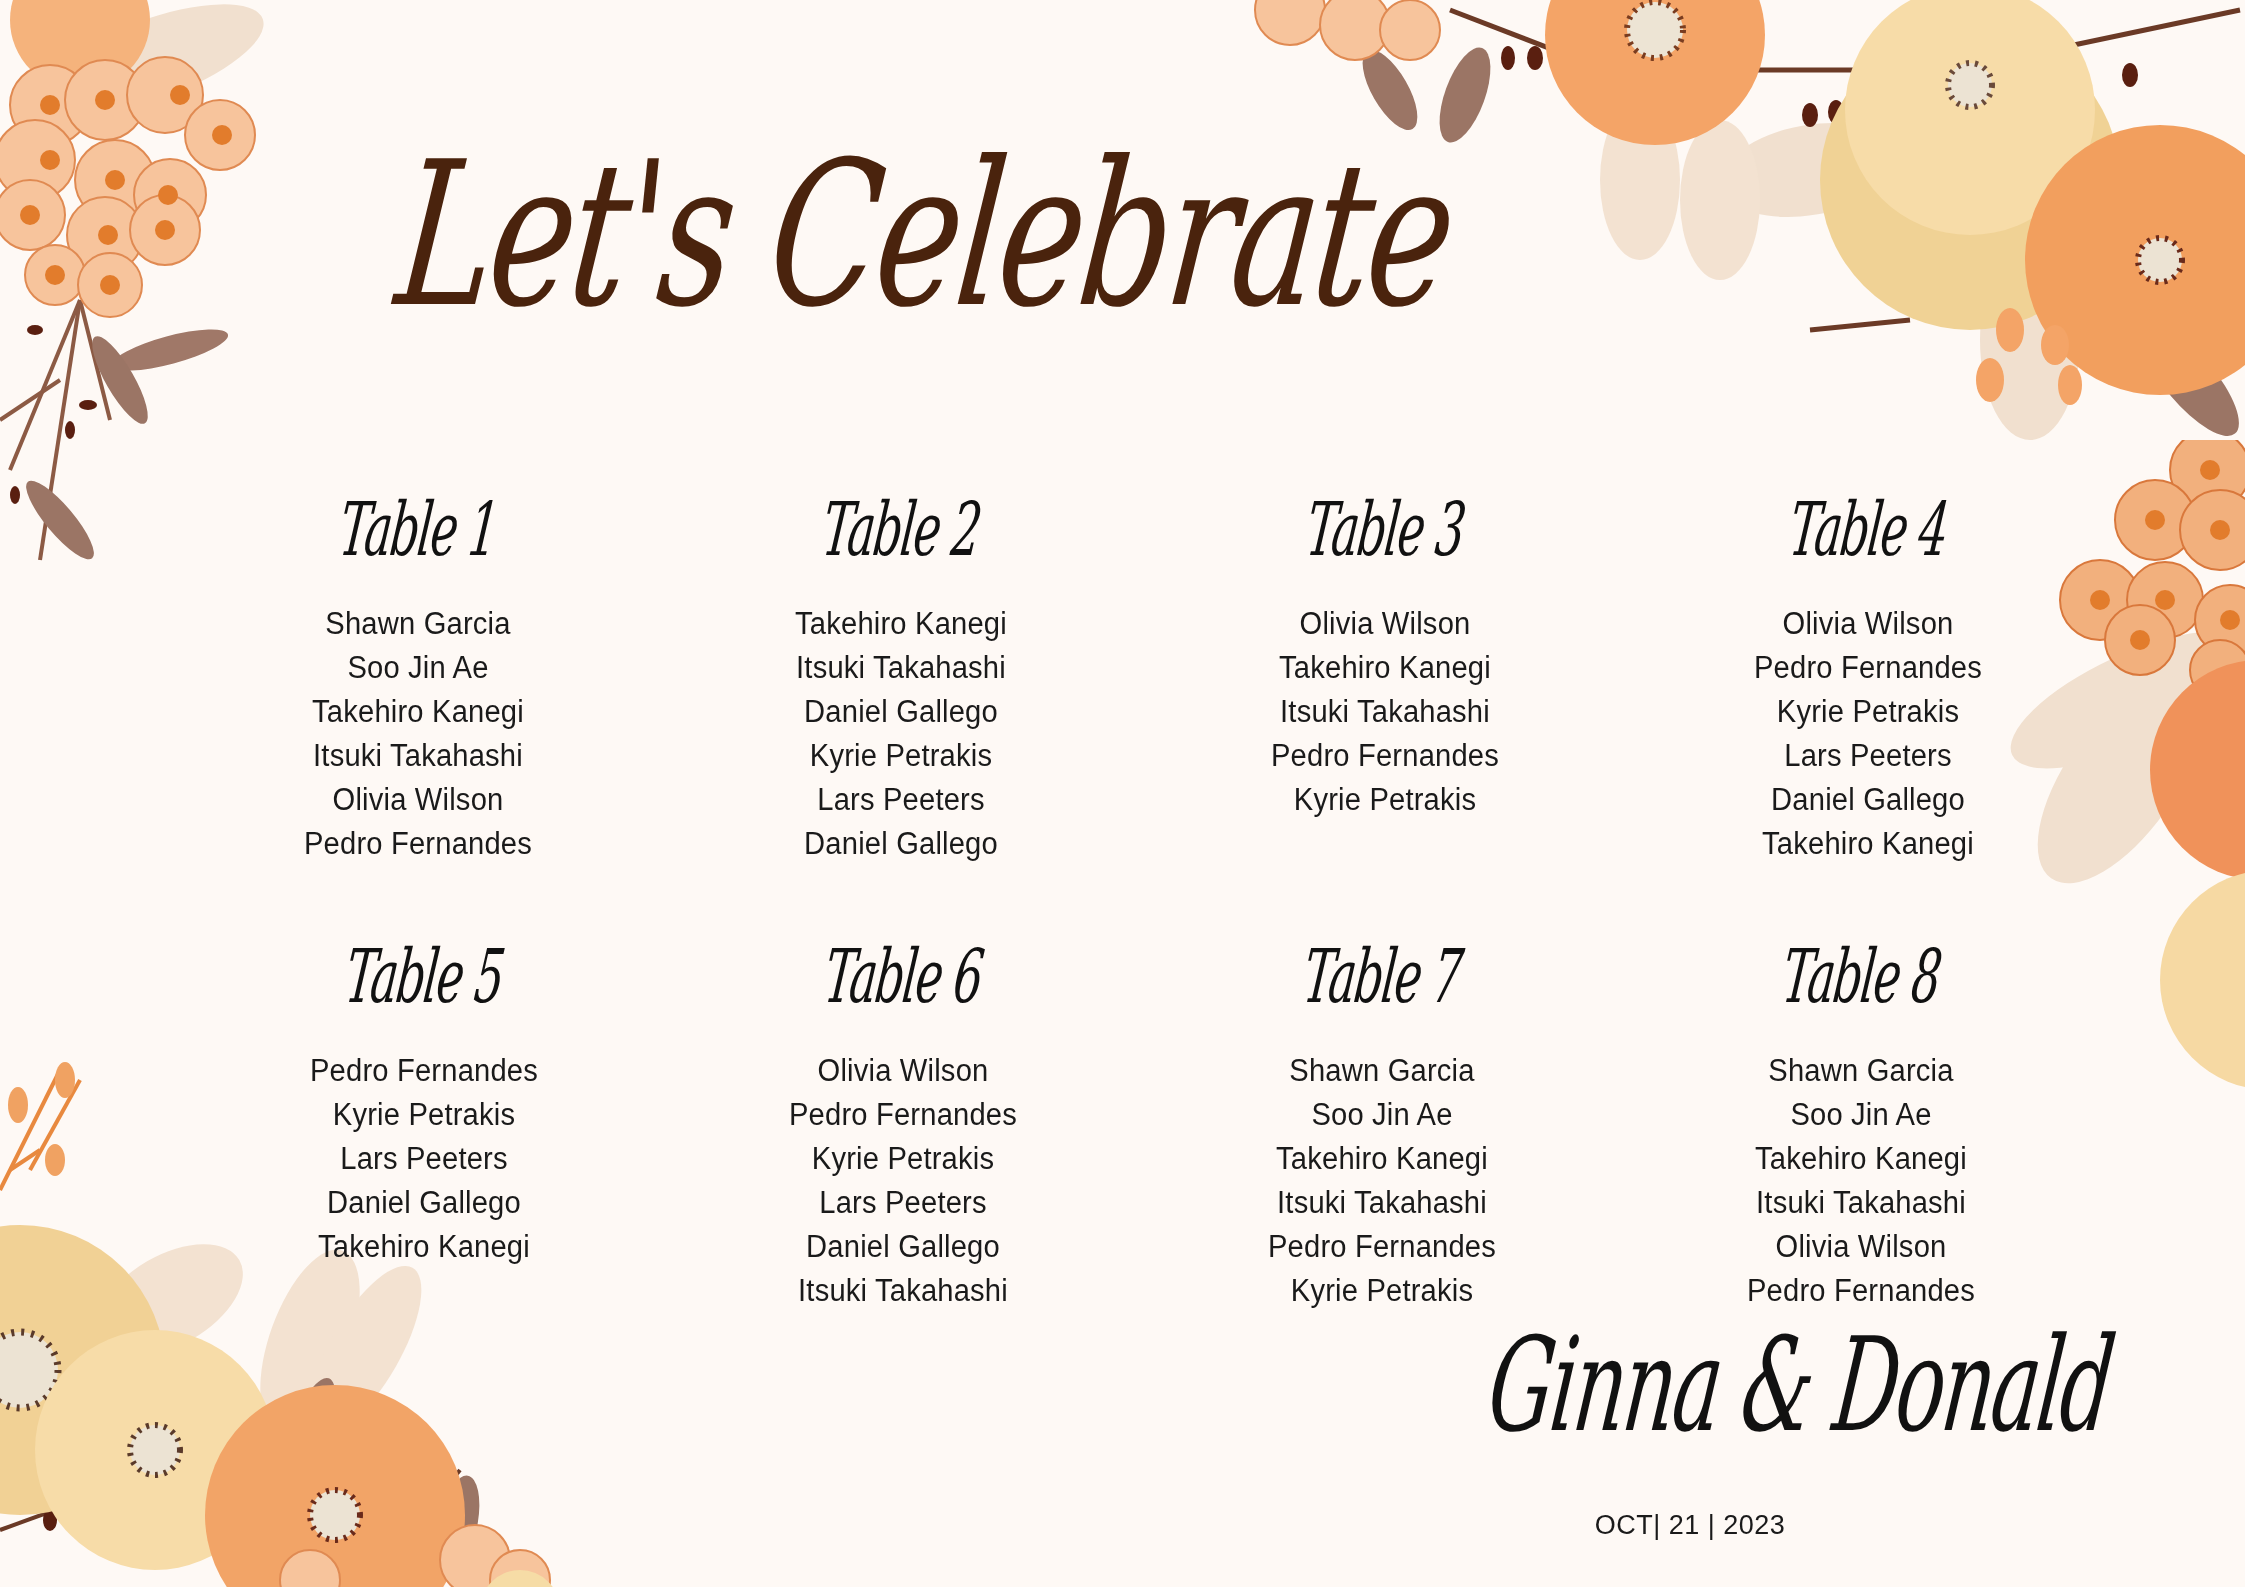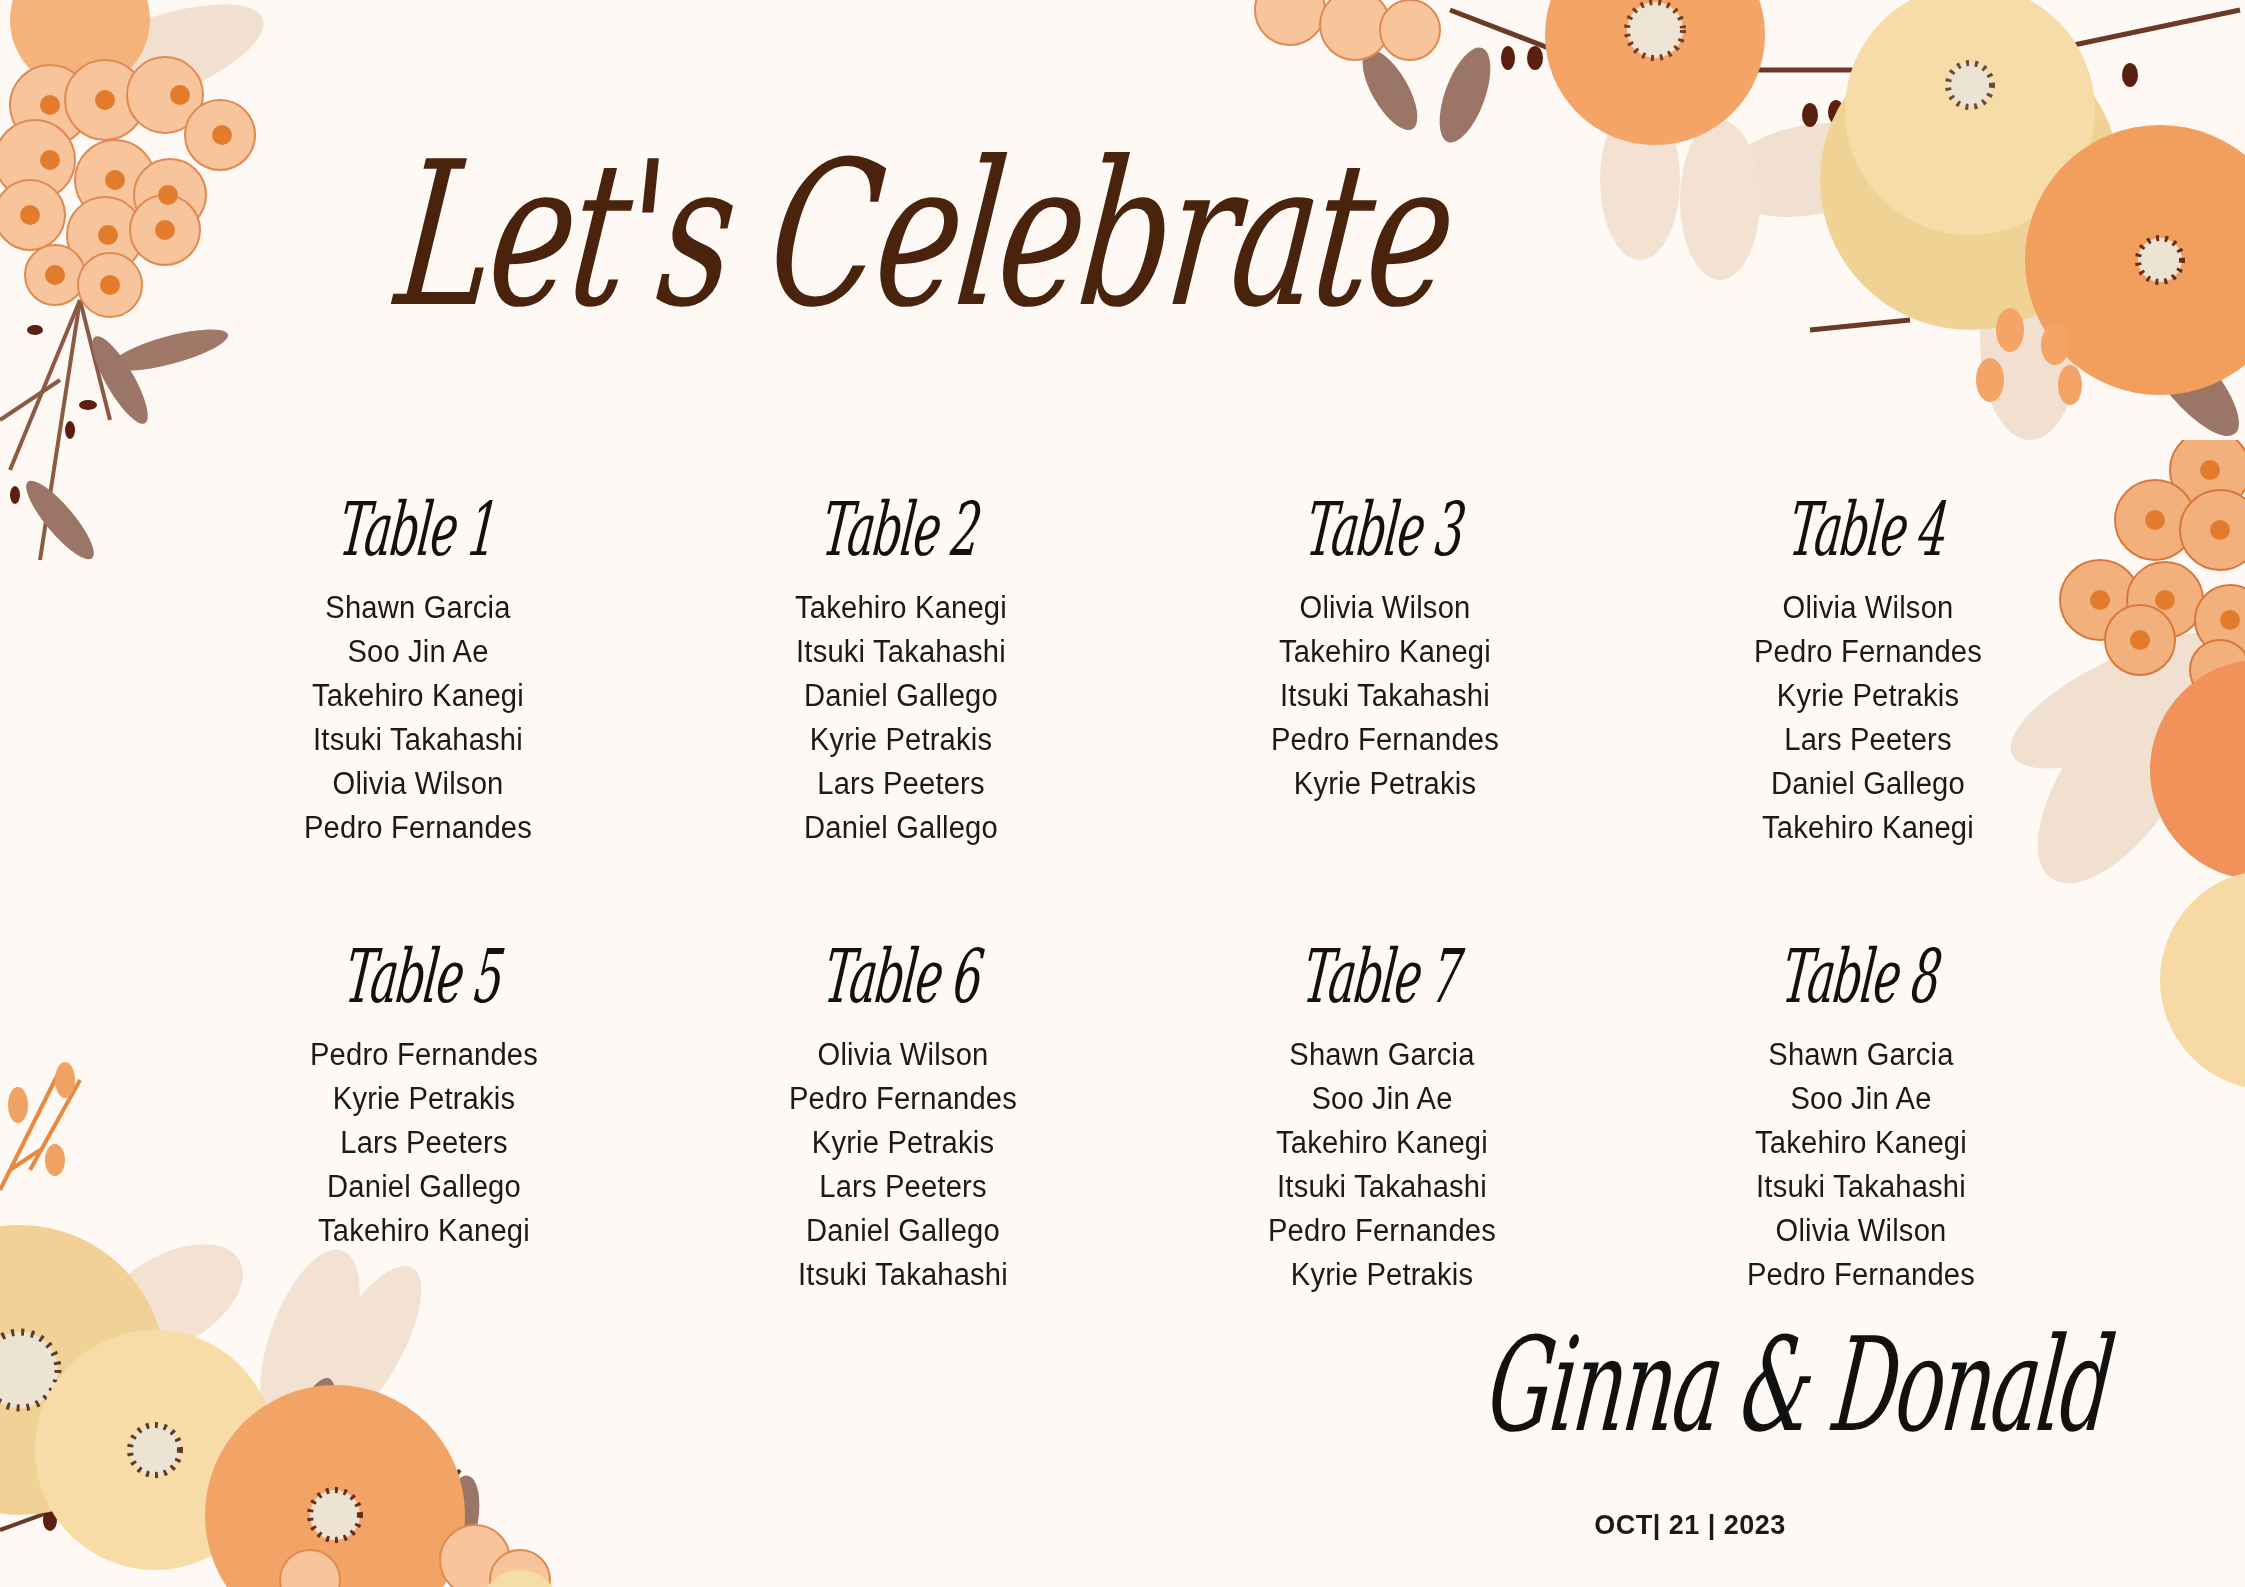--- a/index.html
+++ b/index.html
@@ -23,40 +23,39 @@
   .table-block {
     position: absolute; width: 440px; text-align: center;
   }
   .table-heading {
     font-family: "DejaVu Serif", serif; font-style: italic;
     font-size: 74px; color: #111; line-height: 1;
     transform: scaleX(0.62) skewX(-10deg); display: inline-block;
     height: 108px; padding-top: 14px; box-sizing: border-box;
     letter-spacing: -3px;
   }
-  .guest-list { list-style: none; margin: 0; padding: 0; }
+  .guest-list { list-style: none; margin: 16px; padding: 0; }
   .guest {
     font-family: "Liberation Sans", sans-serif; font-size: 31px;
     color: #1a1a1a; line-height: 44px; height: 44px;
     transform: scaleX(0.94); letter-spacing: 0.2px;
   }
   .couple {
     position: absolute; left: 1300px; top: 1320px; width: 660px; text-align: center;
   }
   .couple-names {
     font-family: "DejaVu Serif", serif; font-style: italic;
     font-size: 130px; color: #111; line-height: 1; white-space: nowrap;
     display: inline-block; transform: scaleX(0.62) skewX(-10deg);
     letter-spacing: -4px;
   }
   .event-date {
     position: absolute; left: 1560px; top: 1510px; width: 260px; text-align: center;
     font-family: "Liberation Sans", sans-serif; font-size: 27px; color: #1a1a1a;
     letter-spacing: 0.5px;
-    font-weight: bold;
   }
 </style>
 </head>
 <body>
 
 <div class="canvas">
 
   <svg class="deco" style="left:0;top:0" width="300" height="600" viewBox="0 0 300 600">
     <g stroke="#8c5a44" stroke-width="4" fill="none">
       <path d="M80 300 L40 560"></path>

